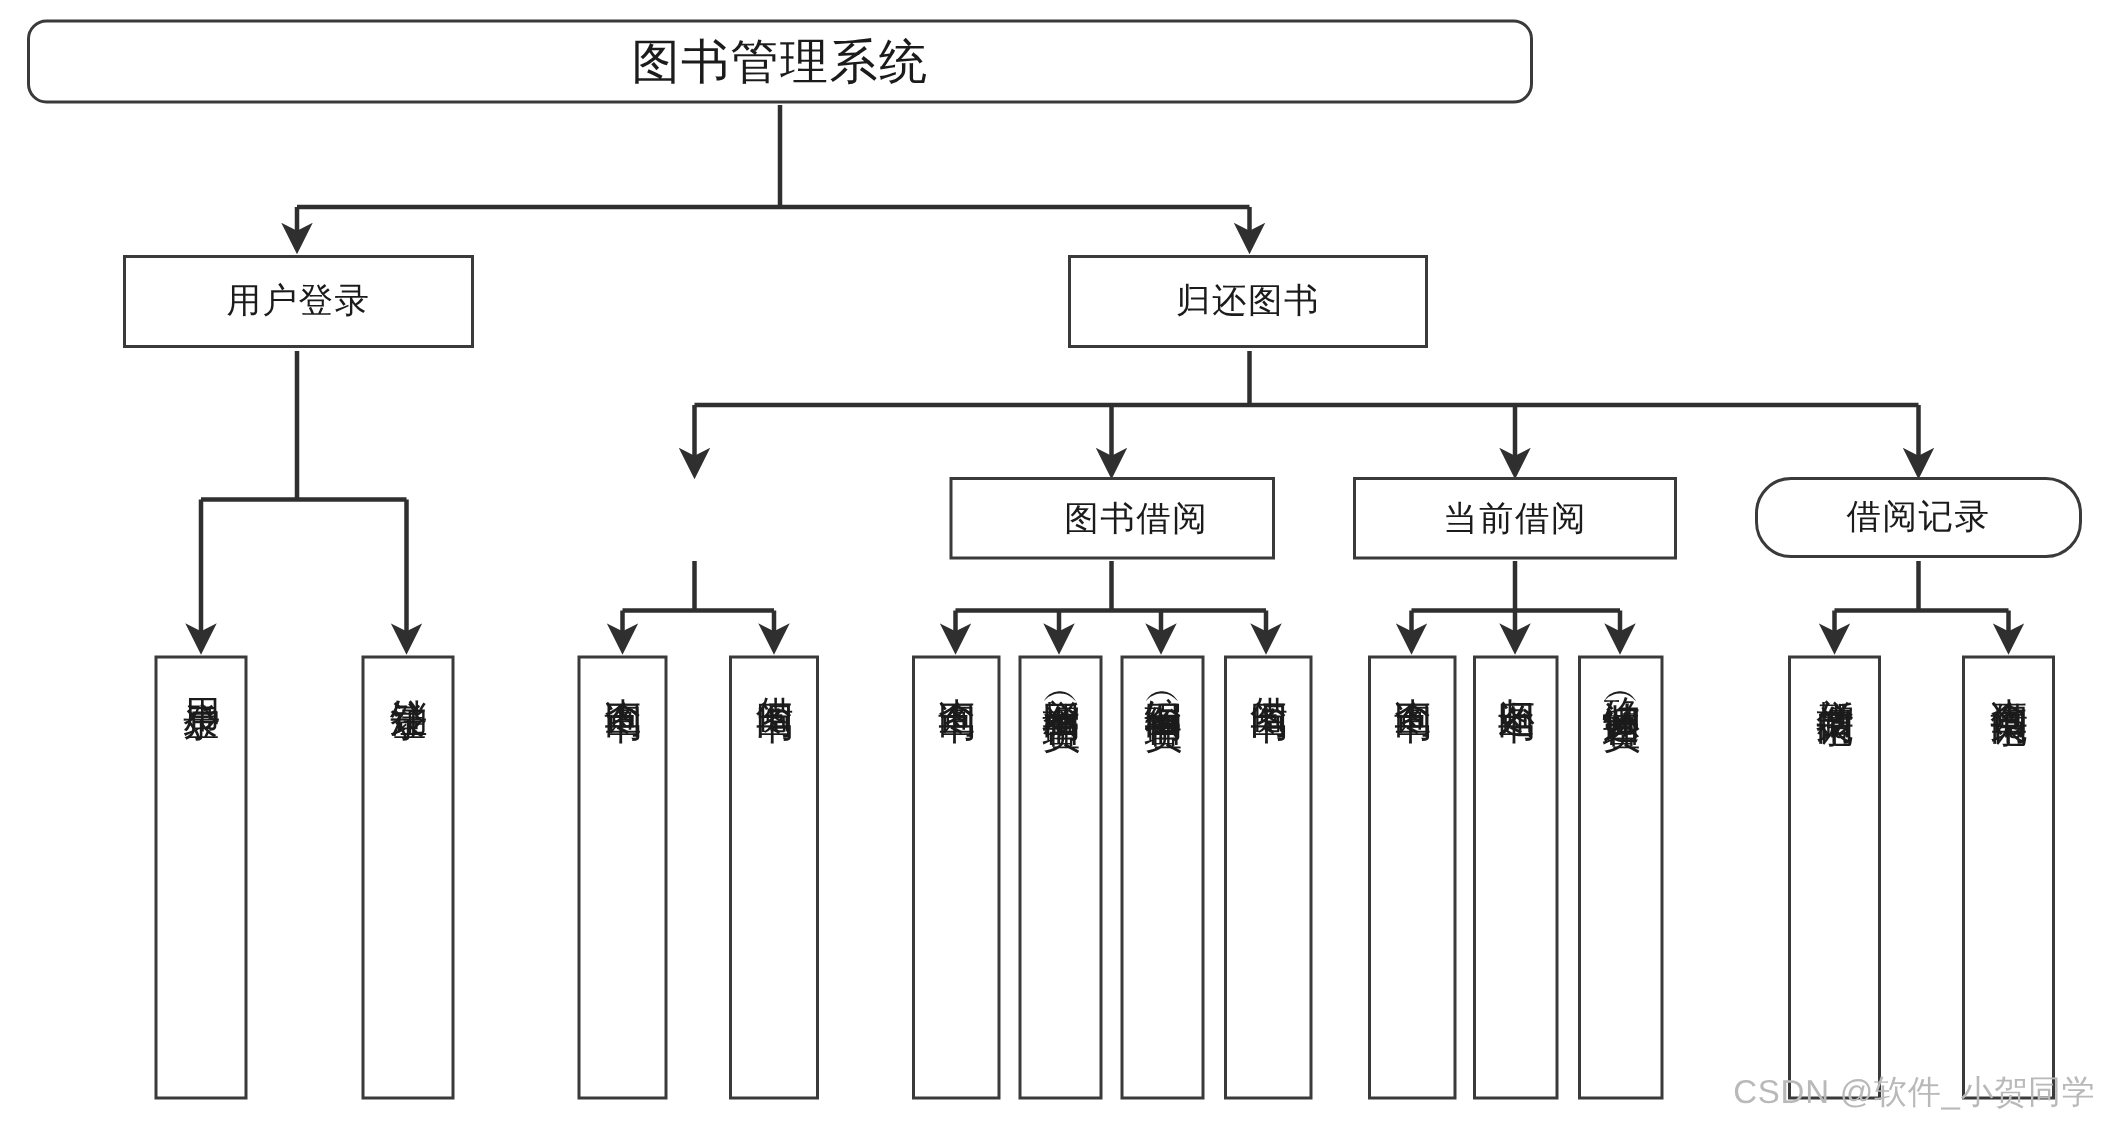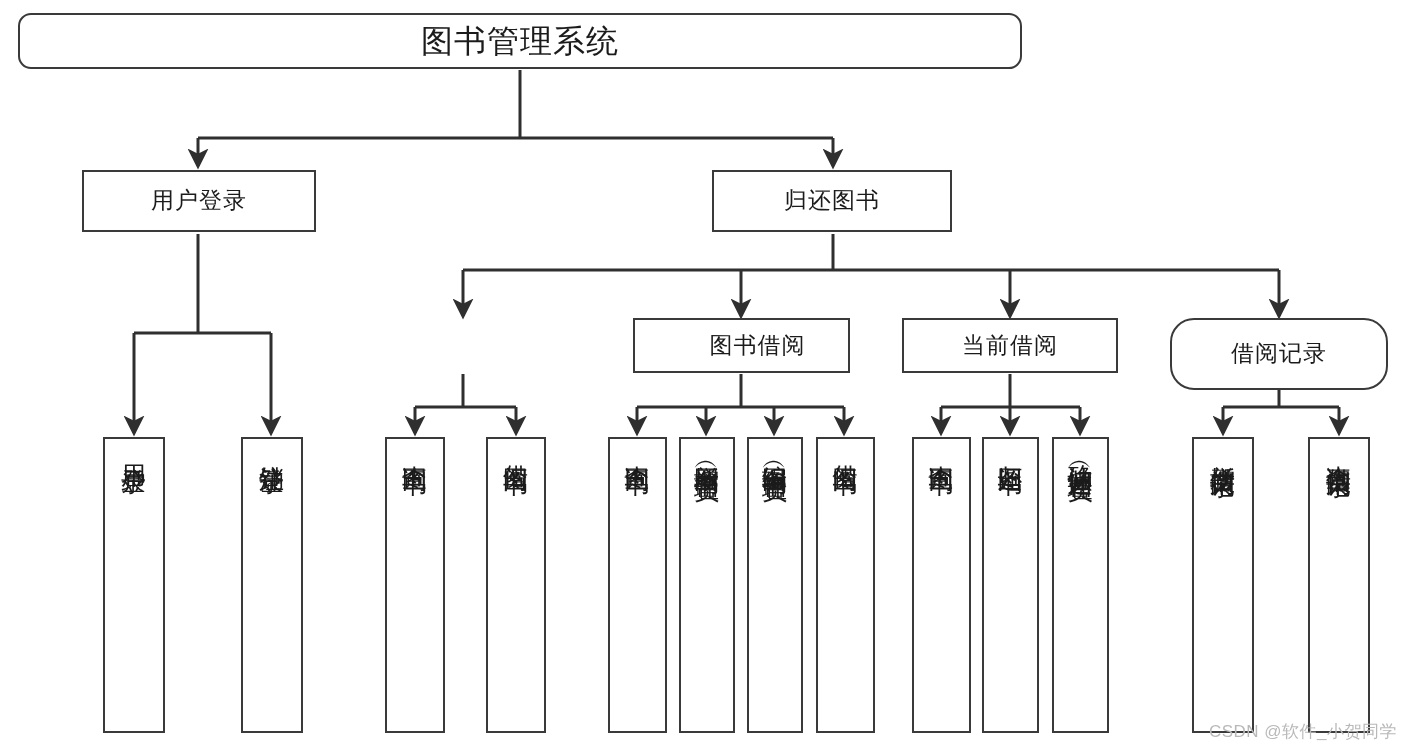--- a/index.html
+++ b/index.html
@@ -58,21 +58,21 @@
     font-size: 25px;
     line-height: 1.12;
     letter-spacing: 2px;
     white-space: nowrap;
     color: #1b1b1b;
   }
   .watermark {
     position: absolute;
     right: 8px;
     bottom: 4px;
-    font-size: 17px;
+    font-size: 22px;
     color: #b9b9b9;
     letter-spacing: 0.5px;
     z-index: 3;
     white-space: nowrap;
   }
 </style>
 </head>
 <body>
 
 <div id="canvas">
@@ -131,21 +131,21 @@
 
   <div class="node horiz" style="left:82px; top:170px; width:234px; height:62px;">用户登录</div>
 
   <div class="node horiz" style="left:712px; top:170px; width:240px; height:62px;">归还图书</div>
 
 
   <div class="node horiz" style="left:633px; top:318px; width:217px; height:55px;padding-left:32px;">图书借阅</div>
 
   <div class="node horiz" style="left:902px; top:318px; width:216px; height:55px;">当前借阅</div>
 
-  <div class="node horiz" style="left:1170px; top:318px; width:218px; height:72px;border-radius:24px;">借阅记录</div>
+  <div class="node horiz" style="left:1170px; top:318px; width:218px; height:54px;border-radius:24px;">借阅记录</div>
 
   <div class="node vert" style="left:103px; top:437px; width:62px; height:296px;">
     <span class="vlabel">用户登录</span>
   </div>
 
   <div class="node vert" style="left:241px; top:437px; width:62px; height:296px;">
     <span class="vlabel">注销登录</span>
   </div>
 
   <div class="node vert" style="left:385px; top:437px; width:60px; height:296px;">

